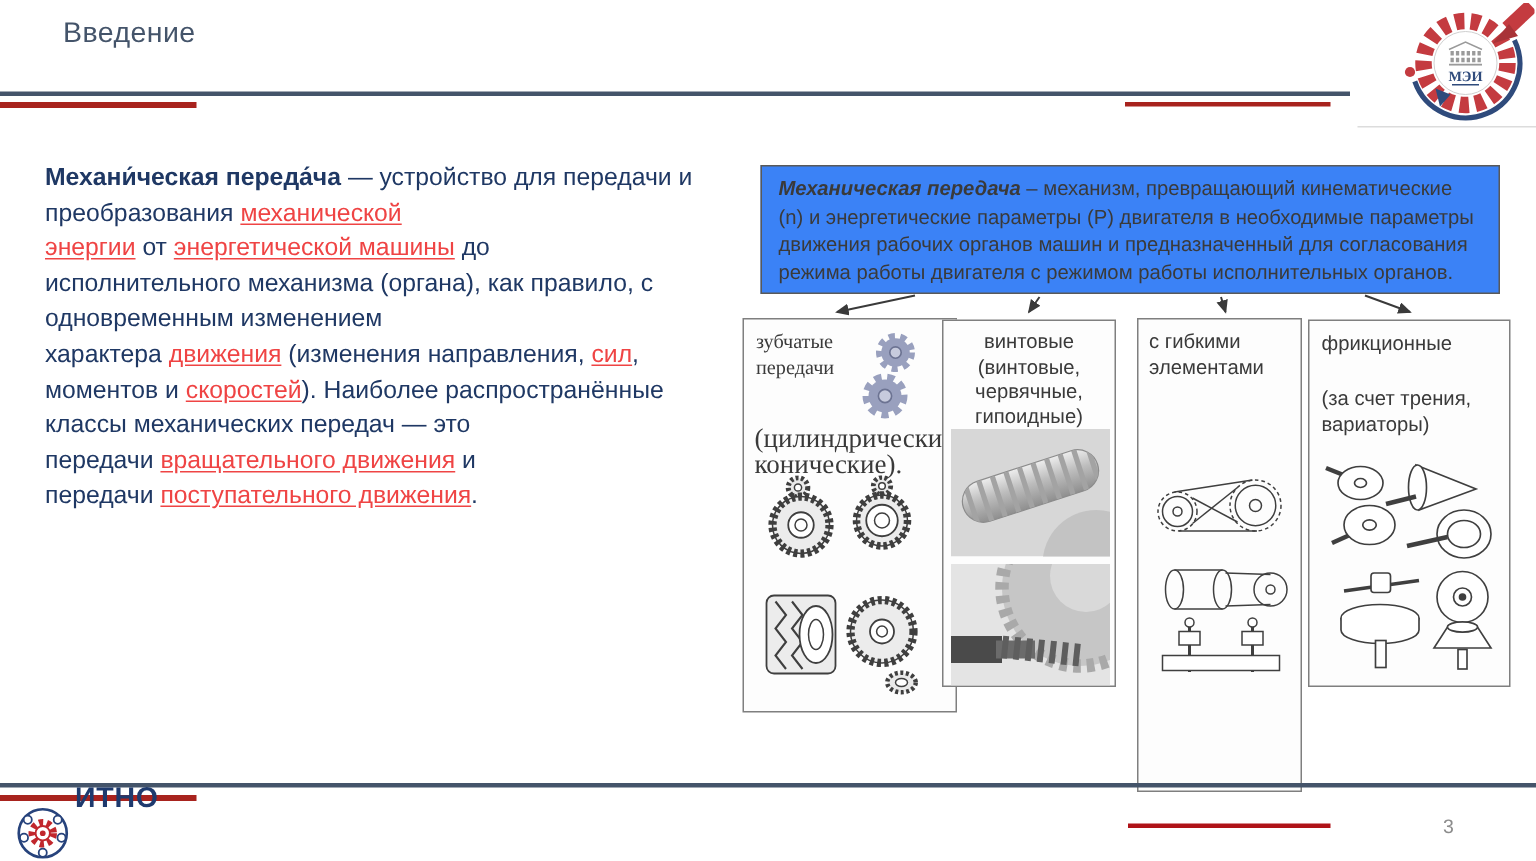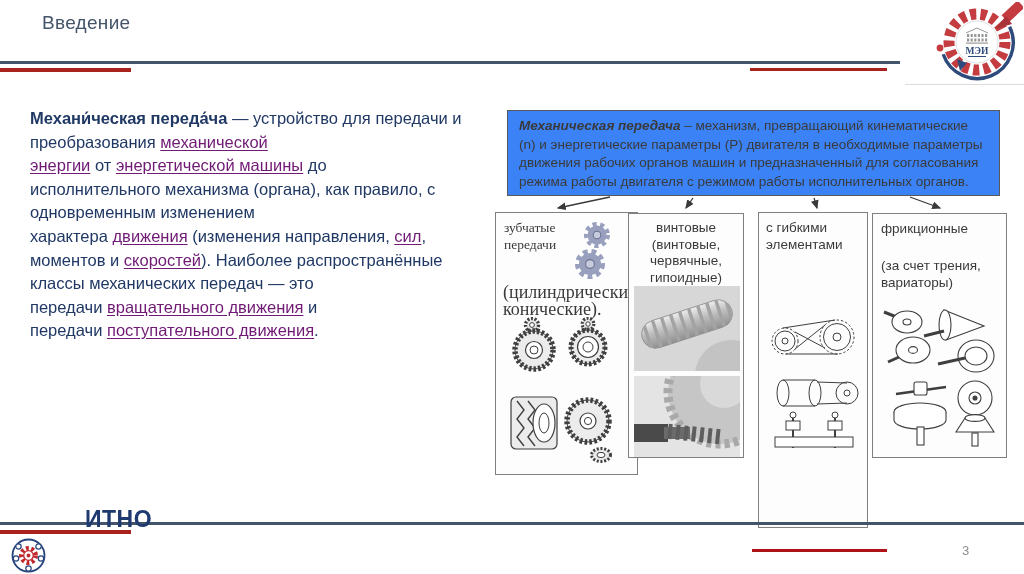--- a/index.html
+++ b/index.html
@@ -12,21 +12,21 @@
   .title{left:42px;top:12px;font-size:19px;color:#44546A;letter-spacing:.3px;}
   .line-navy-top{left:0;top:61px;width:900px;height:3px;background:#44546A;}
   .line-red-tl{left:0;top:68px;width:131px;height:4px;background:#A8231E;}
   .line-red-tr{left:750px;top:68px;width:137px;height:3px;background:#A8231E;}
   .mei{left:933px;top:2px;width:90px;height:82px;}
   .logo-rule{left:905px;top:84px;width:119px;height:1px;background:#DCDCDC;}
 
   
   .intro{left:30px;top:107px;width:474px;font-size:16.5px;line-height:23.6px;color:#1F3864;}
   .seg.bold{font-weight:700;}
-  a.seg{color:#701a75;text-underline-offset:2px;cursor:pointer;}
+  a.seg{color:#ef4444;text-underline-offset:2px;cursor:pointer;}
 
   
   .diagram{left:480px;top:95px;width:544px;height:392px;color:#3F3F3F;}
   .defbox{left:27px;top:15px;width:493px;height:86px;border:1.5px solid #595959;background:#3b82f6;
           padding:6px 11px;font-size:13.5px;line-height:18.5px;color:#3a3a3a;}
   .deflead{font-weight:700;font-style:italic;}
   .arrows{left:0;top:0;width:544px;height:392px;pointer-events:none;}
   .box{position:absolute;border:1px solid #7F7F7F;background:#fdfdfd;}
   .box1{left:15px;top:117px;width:143px;height:263px;font-family:Liberation Serif, serif;}
   .box2{left:148px;top:118px;width:116px;height:245px;}
@@ -45,21 +45,21 @@
   .b3-art{left:4px;top:102px;width:102px;height:140px;}
   .b4-title{left:8px;top:7px;width:120px;}
   .b4-note{left:8px;top:44px;width:120px;}
   .b4-art{left:7px;top:86px;width:120px;height:152px;}
 
   
   .line-navy-bottom{left:0;top:522px;width:1024px;height:3px;background:#44546A;}
   .line-red-bl{left:0;top:530px;width:131px;height:4px;background:#A8231E;}
   .line-red-br{left:752px;top:549px;width:135px;height:3px;background:#AF1318;}
   .itno-emblem{left:10px;top:537px;width:37px;height:37px;}
-  .itno-text{left:50px;top:506px;font-size:23px;font-weight:700;color:#1E3A6E;letter-spacing:.5px;margin-left:35px;}
+  .itno-text{left:50px;top:522px;font-size:19px;font-weight:700;color:#1E3A6E;letter-spacing:.5px;}
   .pagenum{left:962px;top:543px;font-size:13px;color:#8C8C8C;}
 </style>
 </head>
 <body>
 
 <div class="slide">
 
   <div class="abs title">Введение</div>
   <div class="abs line-navy-top"></div>
   <div class="abs line-red-tl"></div>

